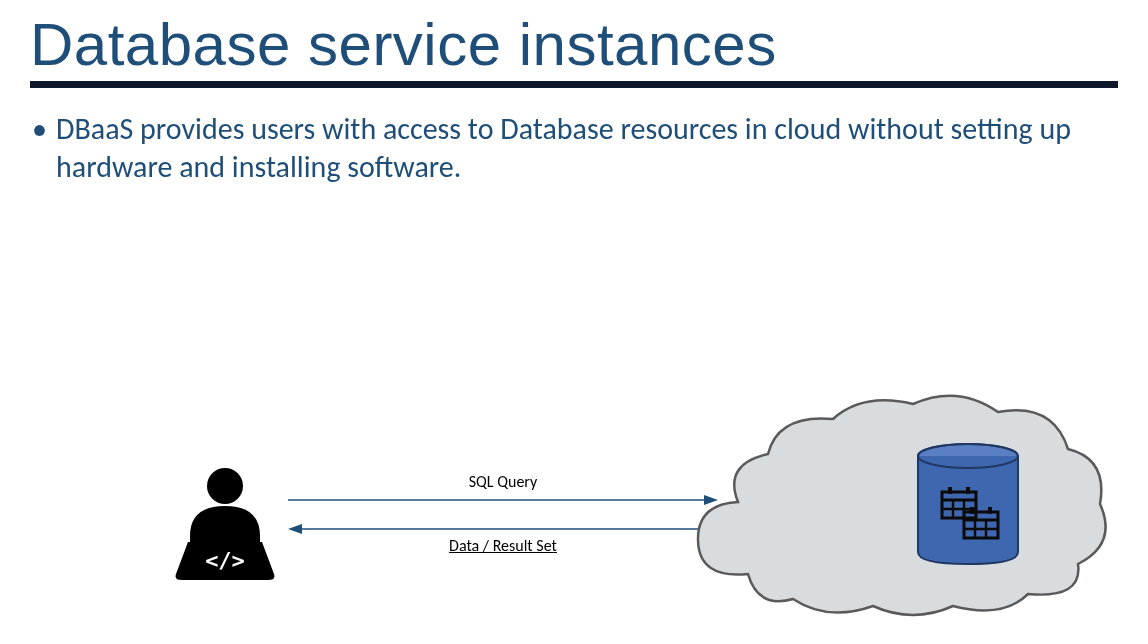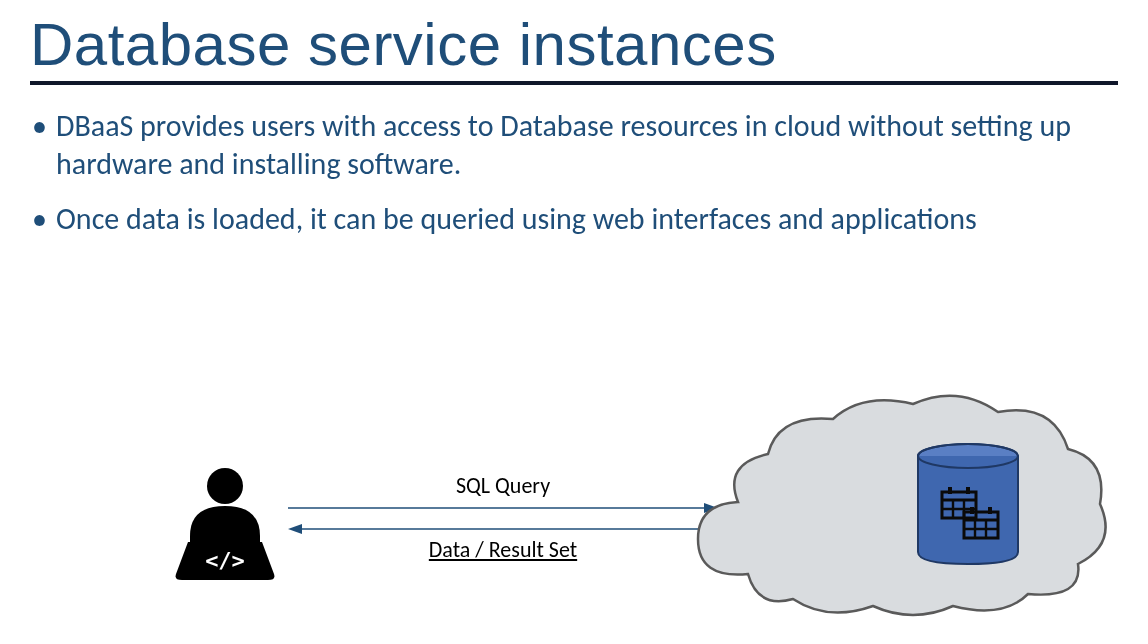--- a/index.html
+++ b/index.html
@@ -15,21 +15,21 @@
     width: 100%;
     height: 100%;
     padding: 10px 30px 20px 30px;
   }
   .title {
     font-size: 60px;
     font-weight: 400;
     color: #1f4e79;
     font-family: "Century Gothic", "Trebuchet MS", sans-serif;
     letter-spacing: 0.5px;
-    border-bottom: 4px solid #0f172a;
+    border-bottom: 7px solid #0f172a;
     padding-bottom: 2px;
     margin-bottom: 22px;
   }
   .bullets {
     list-style: none;
     padding-left: 0;
   }
   .bullets li {
     color: #1f4e79;
     font-size: 30px;
@@ -69,33 +69,32 @@
     width: 430px;
     display: flex;
     flex-direction: column;
     align-items: center;
   }
   .arrow-row.top { top: 78px; }
   .arrow-row.bottom { top: 128px; text-decoration: underline; }
   .arrow-label {
     color: #000;
     font-family: Calibri, Arial, sans-serif;
-    font-size: 22px;
+    font-size: 16px;
     margin-bottom: 2px;
   }
   .arrow-svg { display:block; }
 </style>
 </head>
 <body>
 
 <div class="slide">
   <h1 class="title">Database service instances</h1>
   <ul class="bullets">
     <li>DBaaS provides users with access to Database resources in cloud without setting up hardware and installing software.</li>
-    <li>Once data is loaded, it can be queried using web interfaces and applications</li>
   </ul>
 
   <div class="diagram">
 
     <div class="user-icon">
       <svg width="110" height="120" viewBox="0 0 110 120">
 
         <circle cx="55" cy="22" r="18" fill="#000"></circle>
 
         <path d="M20 72 Q20 42 55 42 Q90 42 90 72 L90 78 L20 78 Z" fill="#000"></path>

